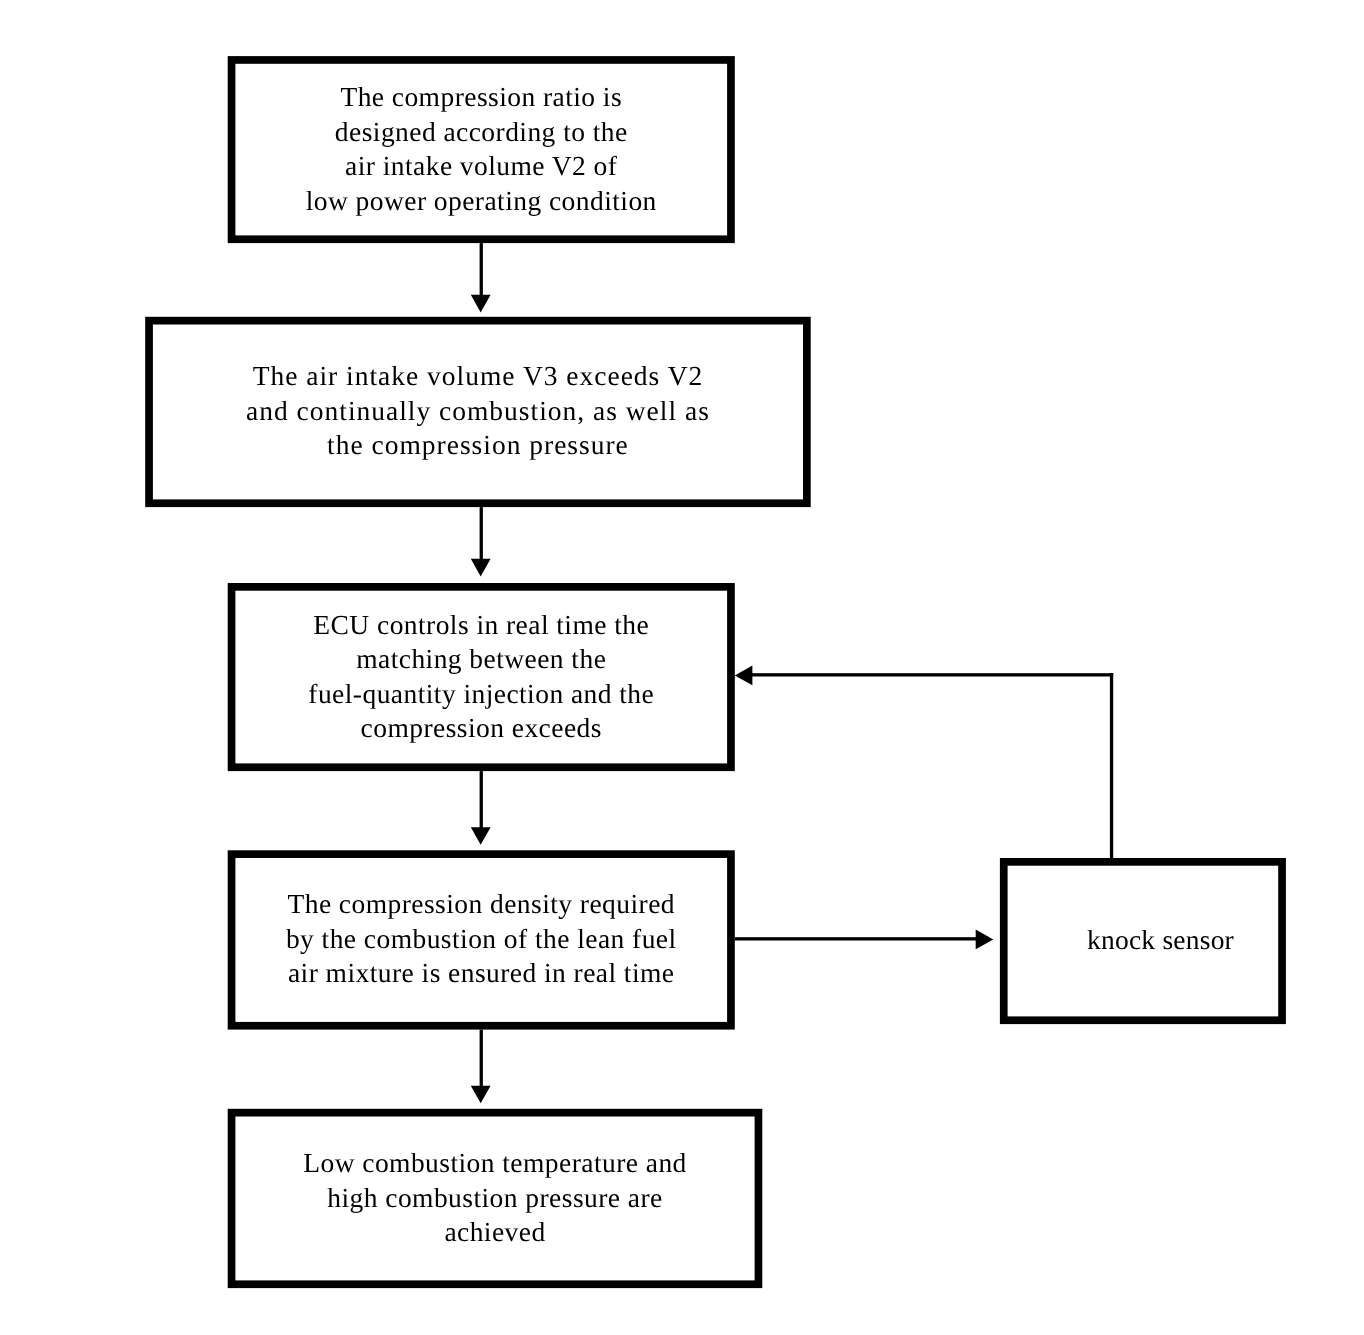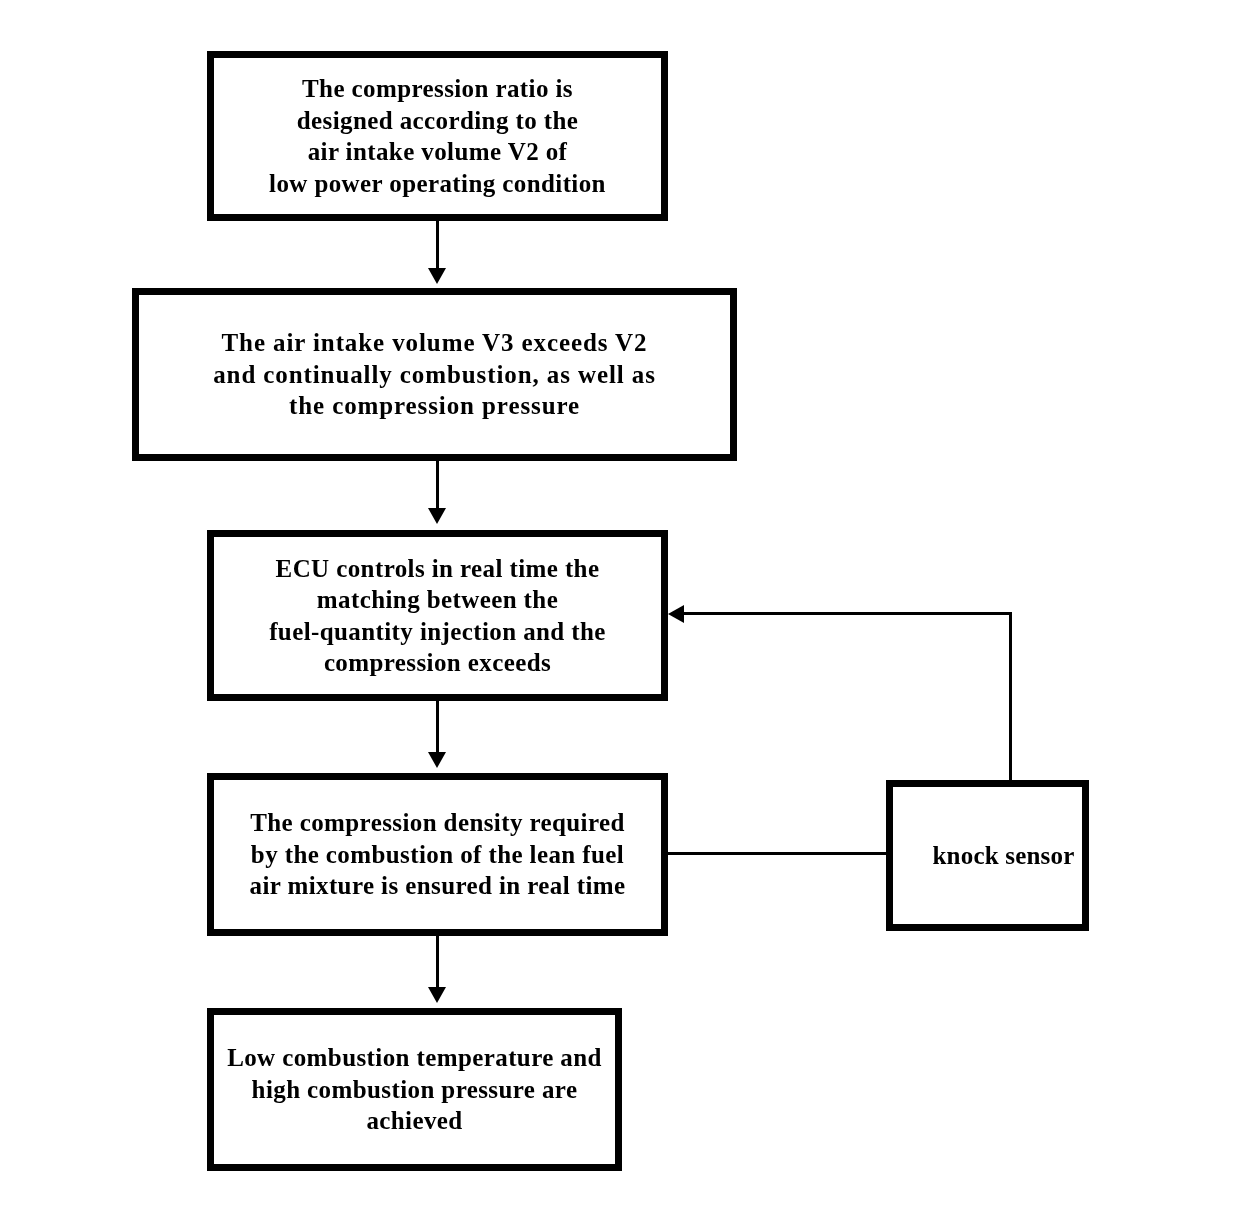--- a/index.html
+++ b/index.html
@@ -17,41 +17,40 @@
   }
   .node {
     position: absolute;
     background: #ffffff;
     border: 7px solid #000000;
     box-sizing: border-box;
     display: flex;
     align-items: center;
     justify-content: center;
     text-align: center;
-    font-weight: bold;
   }
   .node .txt {
     display: block;
     width: 100%;
     color: #000000;
     font-size: 25px;
     line-height: 1.26;
     letter-spacing: 0.4px;
     white-space: pre-line;
     padding: 0 6px;
     box-sizing: border-box;
   }
 
   
   #node-compression-ratio { left: 207px; top: 51px;   width: 461px; height: 170px; }
   #node-air-intake-v3     { left: 132px; top: 288px;  width: 605px; height: 173px; }
   #node-ecu-control       { left: 207px; top: 530px;  width: 461px; height: 171px; }
   #node-compression-density { left: 207px; top: 773px; width: 461px; height: 163px; text-align: center; }
-  #node-low-combustion    { left: 207px; top: 1008px; width: 415px; height: 163px; }
-  #node-knock-sensor      { left: 886px; top: 780px;  width: 203px; height: 151px; padding-left: 32px; }
+  #node-low-combustion    { left: 207px; top: 1008px; width: 486px; height: 163px; }
+  #node-knock-sensor      { left: 909px; top: 780px;  width: 260px; height: 151px; padding-left: 32px; }
 
   #node-air-intake-v3 .txt  { font-size: 25px; letter-spacing: 0.9px; }
   #node-knock-sensor .txt   { font-size: 25px; letter-spacing: 0.2px; }
 
   
   .conn {
     position: absolute;
     background: #000000;
   }
   .vline { width: 3px; }

